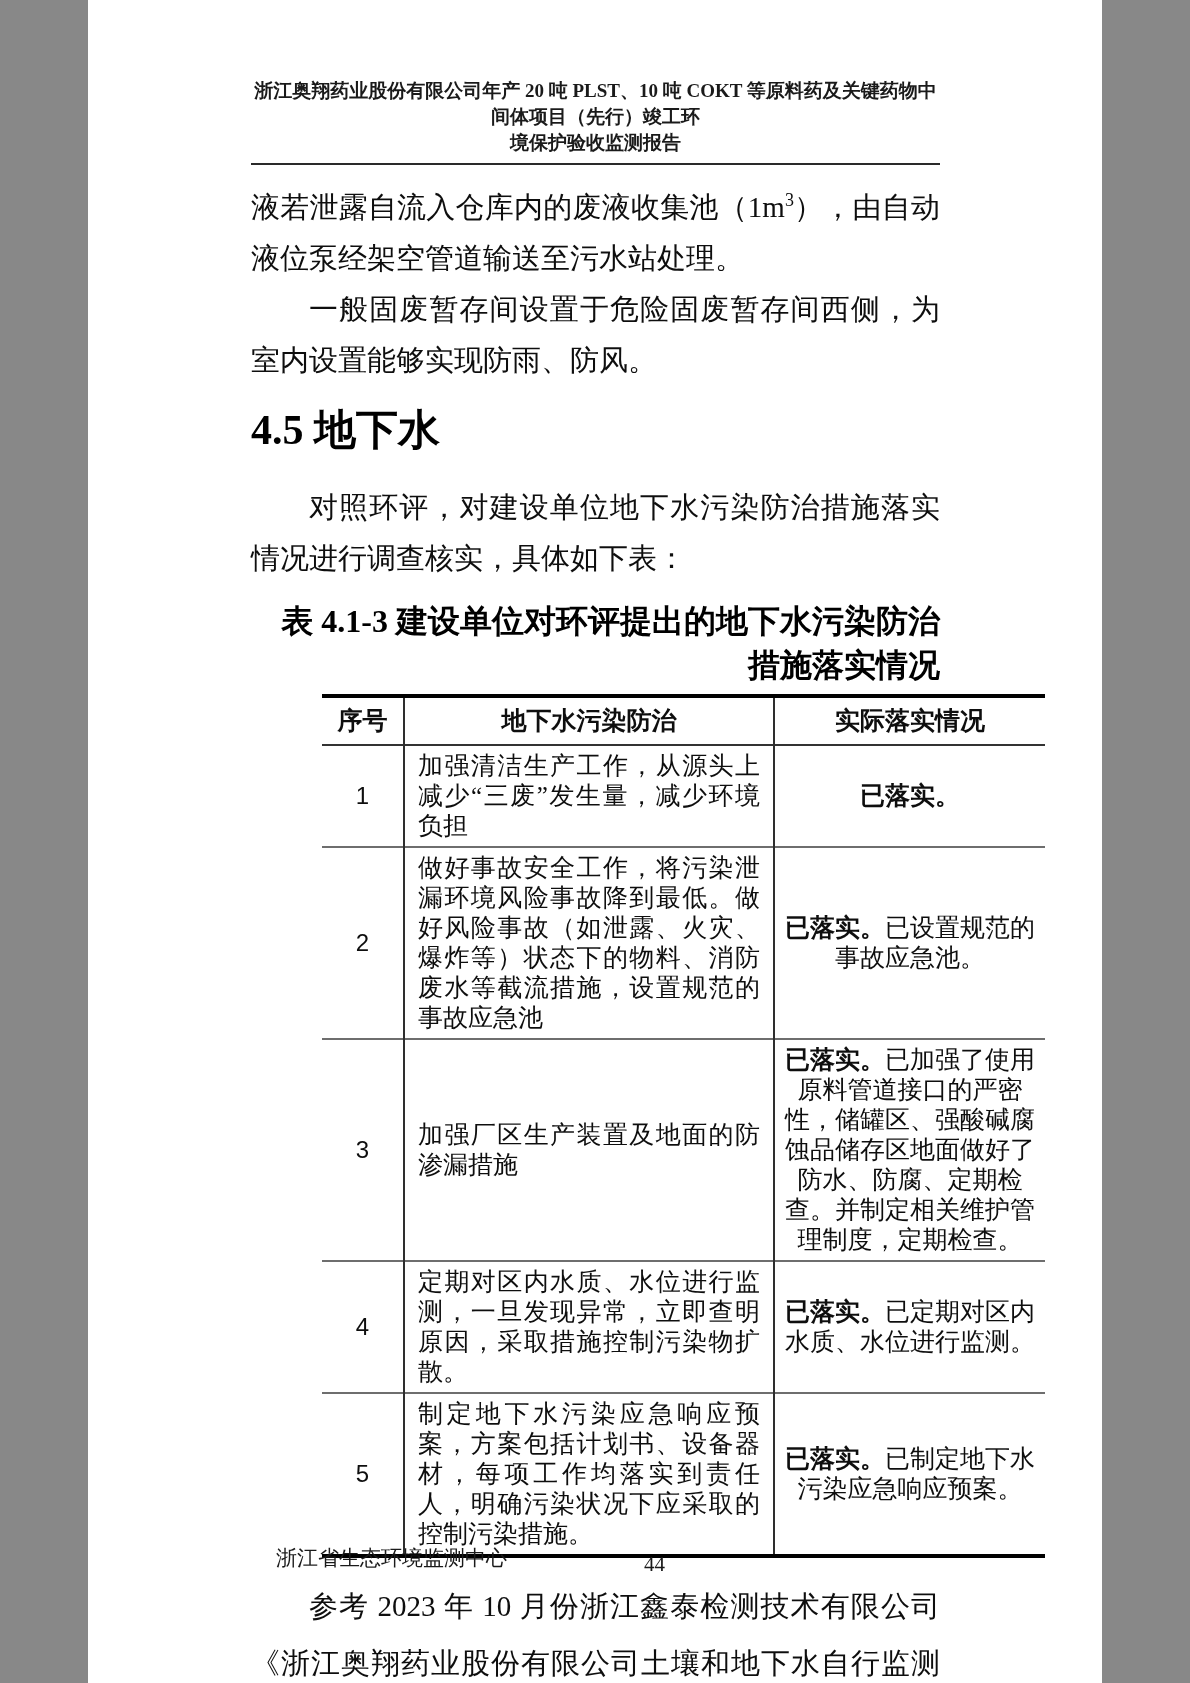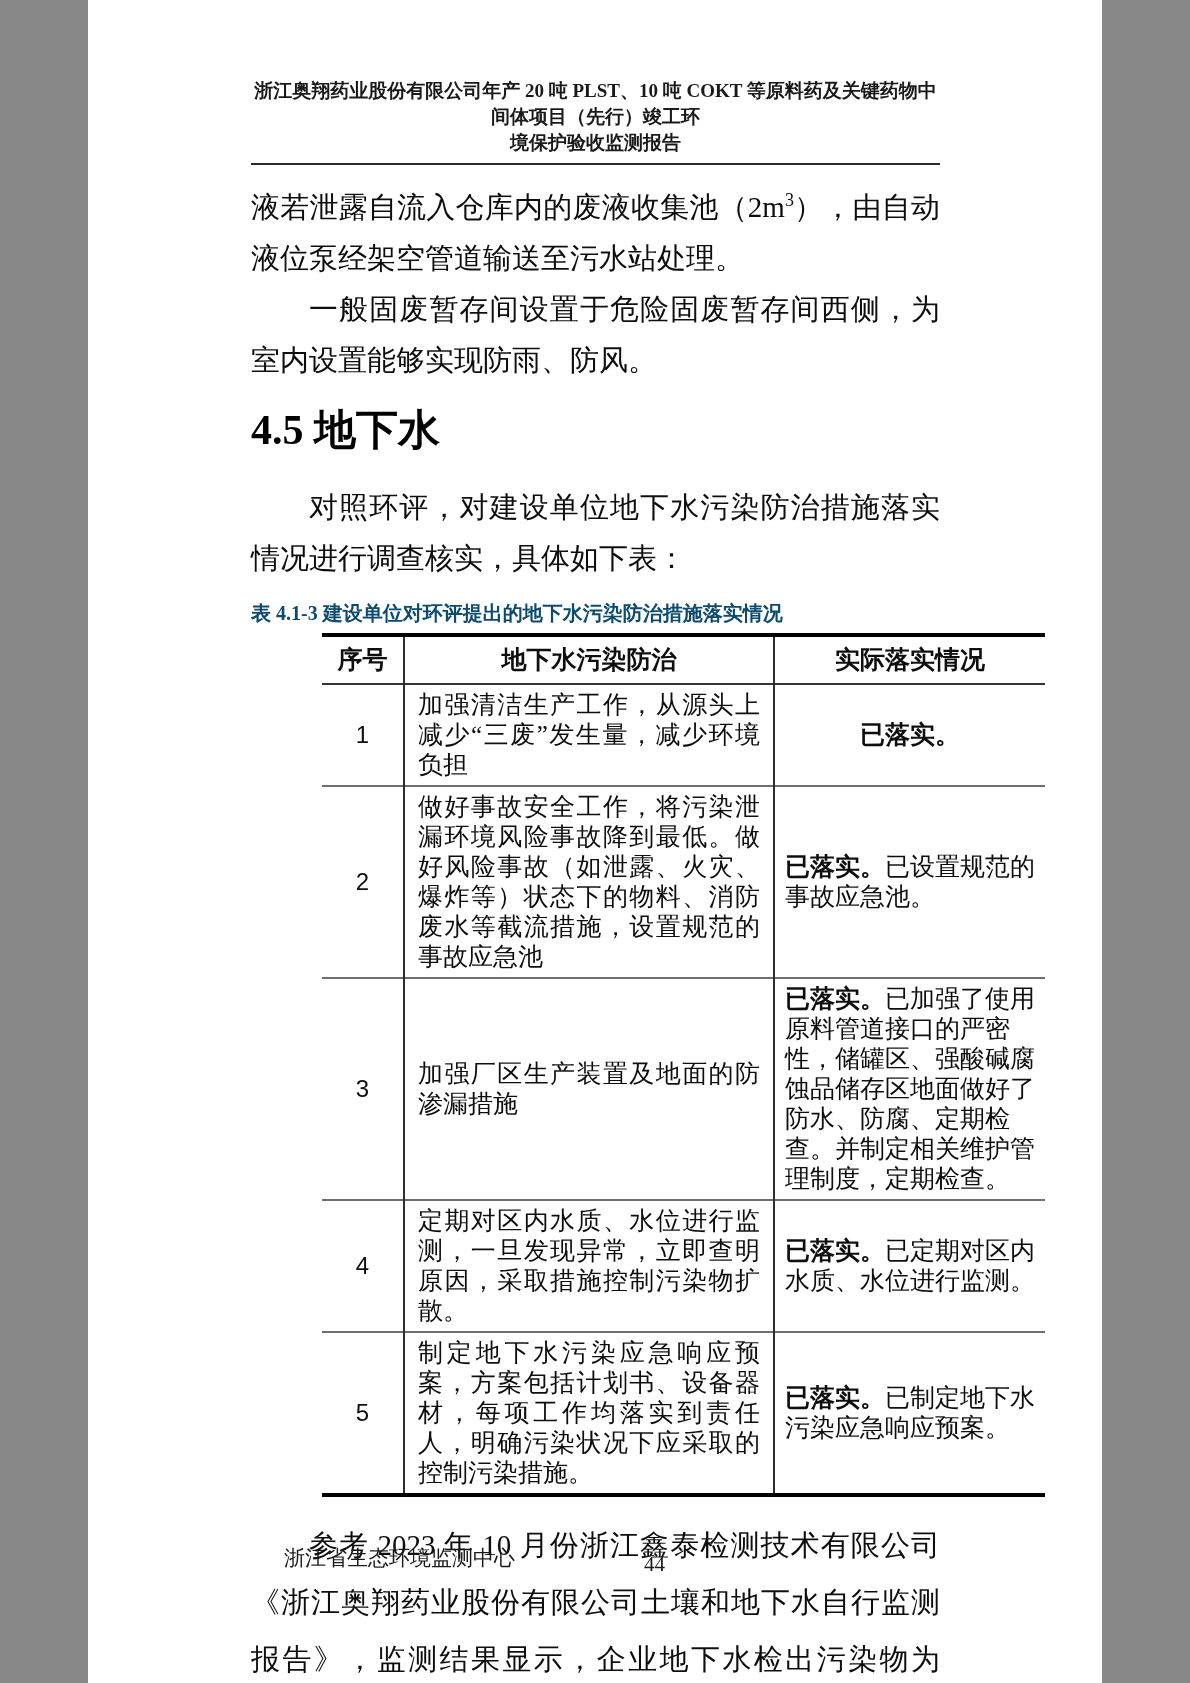--- a/index.html
+++ b/index.html
@@ -34,25 +34,25 @@
   .para.indent { text-indent: 2em; }
   .para sup { font-size: 18px; }
   .body-start { margin-top: 10px; }
   .section-heading {
     font-size: 42px;
     font-weight: bold;
     margin: 16px 0 24px 0;
     color: #000;
   }
   .table-title {
-    text-align: left;
-    font-size: 20px;
+    text-align: right;
+    font-size: 32px;
     font-weight: bold;
     margin: 16px 0 6px 0;
-    color: #0c4a6e;
+    color: #000000;
   }
   table.measures {
     border-collapse: collapse;
     table-layout: fixed;
     width: 723px;
     margin-left: 71px;
     font-size: 25px;
     line-height: 30px;
     color: #0e0e0e;
   }
@@ -65,46 +65,46 @@
   table.measures tbody tr:last-child { border-bottom: none; }
   table.measures th {
     font-weight: bold;
     text-align: center;
     padding: 8px 4px;
   }
   table.measures td { vertical-align: middle; padding: 5px 10px; }
   table.measures .v-line { border-right: 2px solid #2e2e2e; }
   table.measures td.no-cell { text-align: center; font-family: "Liberation Sans", "DejaVu Sans", sans-serif; font-size: 24px; }
   table.measures td.measure-cell { text-align: justify; padding: 5px 13px; }
-  table.measures td.status-cell { text-align: left; }
+  table.measures td.status-cell { text-align: center; }
   table.measures td.status-cell b { font-weight: bold; }
   table.measures tbody tr:first-child td.status-cell { text-align: center; }
   table.measures th.last, table.measures td.last { border-right: none; }
   .closing { margin-top: 20px; line-height: 57px; }
   .doc-footer {
     position: absolute;
     left: 0; top: 1544px;
     width: 1190px;
     font-size: 21px;
     color: #1a1a1a;
   }
-  .doc-footer .org { position: absolute; left: 196px; top: 0; }
+  .doc-footer .org { position: absolute; left: 188px; top: 0; }
   .doc-footer .pageno { position: absolute; left: 556px; top: 8px; font-size: 21px; }
 </style>
 </head>
 <body>
 
 <div class="page">
 
   <div class="doc-header">
     <div>浙江奥翔药业股份有限公司年产 20 吨 PLST、10 吨 COKT 等原料药及关键药物中间体项目（先行）竣工环</div>
     <div>境保护验收监测报告</div>
   </div>
 
-  <p class="para body-start"><span>液若泄露自流入仓库内的废液收集池（2m</span><sup>3</sup><span>），由自动液位泵经架空管道输送至污水站处理。</span></p>
+  <p class="para body-start"><span>液若泄露自流入仓库内的废液收集池（1m</span><sup>3</sup><span>），由自动液位泵经架空管道输送至污水站处理。</span></p>
 
   <p class="para indent">一般固废暂存间设置于危险固废暂存间西侧，为室内设置能够实现防雨、防风。</p>
 
   <h2 class="section-heading">4.5 地下水</h2>
 
   <p class="para indent">对照环评，对建设单位地下水污染防治措施落实情况进行调查核实，具体如下表：</p>
 
   <div class="table-title">表 4.1-3  建设单位对环评提出的地下水污染防治措施落实情况</div>
 
   <table class="measures">

